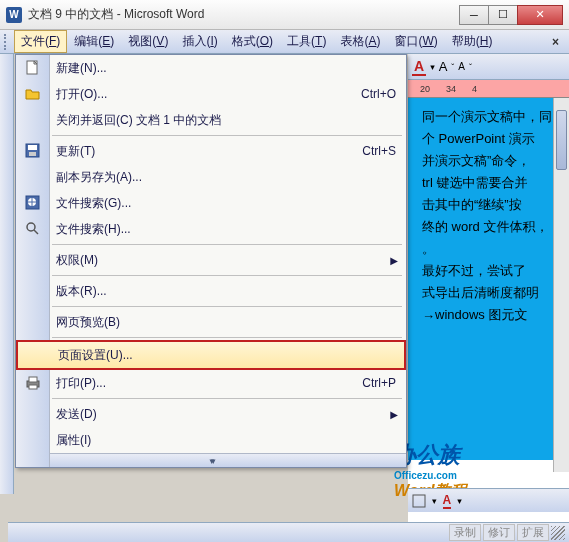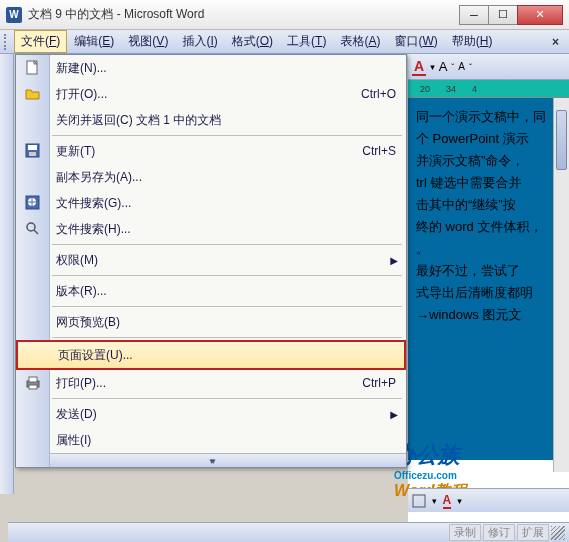--- a/index.html
+++ b/index.html
@@ -35,23 +35,23 @@
 .dexpand .chev { font-size: 9px; color: #4a5a7a; letter-spacing: -3px; }
 
 
 .lefttool { position: absolute; left: 0; top: 54px; width: 14px; height: 440px; background: linear-gradient(90deg,#e9ecf5,#c7d3ec); border-right: 1px solid #90a8c0; }
 
 
 .rightarea { position: absolute; left: 408px; top: 54px; right: 0; bottom: 20px; background: #fff; }
 .tb1 { height: 26px; background: linear-gradient(#e9ecf5,#c7d3ec); display: flex; align-items: center; gap: 4px; padding: 0 4px; border-bottom: 1px solid #90a8c0; }
 .tb1 .fcA { color: #c02020; font-weight: bold; font-size: 14px; border-bottom: 2px solid #c02020; padding: 0 2px; }
 .tb1 .Abig { font-size: 13px; } .tb1 .Asml { font-size: 10px; }
-.ruler { height: 18px; background: #14b8a6; border-bottom: 1px solid #888; position: relative; font-size: 9px; color: #333; display: flex; align-items: center; padding-left: 4px; }
+.ruler { height: 18px; background: #fca5a5; border-bottom: 1px solid #888; position: relative; font-size: 9px; color: #333; display: flex; align-items: center; padding-left: 4px; }
 .ruler span { margin: 0 8px; }
-.doc { background: #0369a1; padding: 8px 8px; color: #000; font-size: 13px; line-height: 22px; height: 362px; overflow: hidden; position: relative; }
+.doc { background: #0ea5e9; padding: 8px 14px; color: #000; font-size: 13px; line-height: 22px; height: 362px; overflow: hidden; position: relative; }
 .doc p { white-space: nowrap; }
 .scrollv { position: absolute; right: 0; top: 44px; width: 16px; bottom: 50px; background: #e8e8e8; border-left: 1px solid #b0b0b0; }
 .scrollv .thumb { position: absolute; top: 12px; left: 2px; right: 2px; height: 60px; background: linear-gradient(#d0d8ec,#a8b8d8); border: 1px solid #7a8aa8; border-radius: 2px; }
 .logo { position: absolute; left: 394px; top: 440px; color: #0066cc; font-weight: bold; }
 .logo .l1 { font-size: 22px; font-style: italic; color: #0055aa; }
 .logo .l2 { font-size: 10px; color: #0088cc; }
 .logo .l3 { font-size: 16px; color: #d08000; font-style: italic; }
 
 .bottombar { position: absolute; left: 408px; right: 0; top: 488px; height: 24px; background: linear-gradient(#e9ecf5,#c7d3ec); display: flex; align-items: center; gap: 6px; padding: 0 4px; border-top: 1px solid #90a8c0; font-size: 12px; }
 .bottombar .fcA2 { color: #c02020; font-weight: bold; border-bottom: 2px solid #c02020; }

